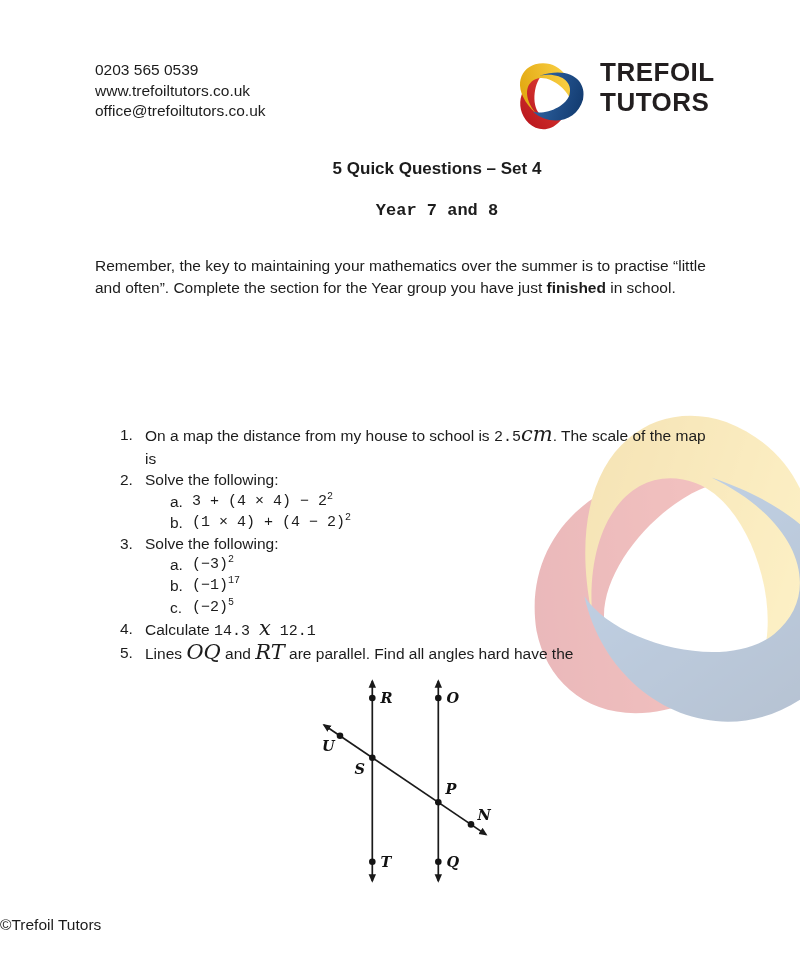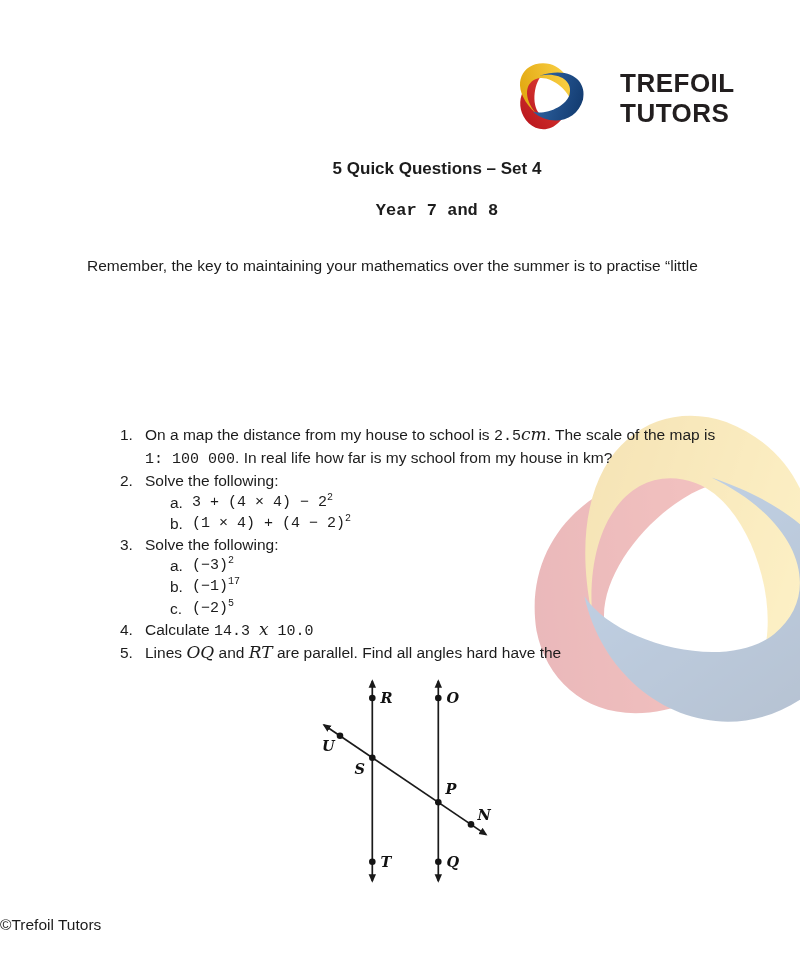--- a/index.html
+++ b/index.html
@@ -10,42 +10,42 @@
   
   .watermark {
     position:absolute; left:483px; top:348px; width:438px; height:438px;
     opacity:0.3; transform:rotate(36deg); pointer-events:none;
   }
   
   .contact { position:absolute; left:95px; top:60px; font-size:15.5px; line-height:20.5px; }
   .logo { position:absolute; left:503px; top:46px; width:270px; height:95px; }
   .logo-mark { position:absolute; left:0; top:0; }
   .logo-text {
-    position:absolute; left:97px; top:22px; font-size:26px; font-weight:bold;
-    line-height:30px; letter-spacing:0.5px; color:#221e1f;margin-left:20px;
+    position:absolute; left:97px; top:11px; font-size:26px; font-weight:bold;
+    line-height:30px; letter-spacing:0.5px; color:#221e1f;
   }
   
   .title-main, .title-sub {
     position:absolute; left:0; width:100%; text-align:center;
     font-weight:bold; font-size:17px;margin-left:37px;
   }
   .title-main { top:159px; }
   .title-sub  { top:201px;font-family:Liberation Mono, monospace; }
   
-  .intro { position:absolute; left:87px; top:255px; width:645px; font-size:15.5px; line-height:21.5px; }
+  .intro { position:absolute; left:95px; top:255px; width:645px; font-size:15.5px; line-height:21.5px; }
   .intro .para { margin-bottom:9px; }
   
   .questions { position:absolute; left:120px; top:424px; width:600px; font-size:15.5px; line-height:21.2px; }
   .qrow { display:flex; }
   .qnum { width:25px; flex:none; }
   .qbody { flex:1; }
   .subrow { display:flex; margin-left:50px; }
   .sletter { width:22px; flex:none; }
   .m  { font-family:Liberation Mono, monospace; font-size:15px; }
-  .mi { font-family:"DejaVu Serif", serif; font-size:17px; font-style:italic; }
+  .mi { font-family:"DejaVu Serif", serif; font-size:21px; font-style:italic; }
   sup { font-size:10px; line-height:0; }
   
   .diagram { position:absolute; left:310px; top:670px; }
   .diagram line { stroke:#1a1a1a; stroke-width:1.7; }
   .diagram circle { fill:#141414; }
   .diagram text {
     font-family:"DejaVu Serif", serif; font-weight:bold; font-style:italic;
     font-size:14.5px; fill:#111;
   }
   
@@ -76,47 +76,52 @@
     </g>
   </defs>
 </svg>
 
 <div class="page">
 
   <svg class="watermark" viewBox="0 0 100 100">
     <use href="#trefoil-mark"></use>
   </svg>
 
+  <div class="contact">
+    <div>0203 565 0539</div>
+    <div>www.trefoiltutors.co.uk</div>
+    <div>office@trefoiltutors.co.uk</div>
+  </div>
 
   <div class="logo">
     <svg class="logo-mark" viewBox="0 0 100 100" width="92" height="92">
       <use href="#trefoil-mark"></use>
     </svg>
     <div class="logo-text">
       <div>TREFOIL</div>
       <div>TUTORS</div>
     </div>
   </div>
 
   <div class="title-main">5 Quick Questions – Set 4</div>
   <div class="title-sub">Year 7 and 8</div>
 
   <div class="intro">
     <div class="para">
       <div>Remember, the key to maintaining your mathematics over the summer is to practise “little</div>
+      <div><span>and often”. Complete the section for the Year group you have just </span><b>finished</b><span> in school.</span></div>
     </div>
   </div>
 
   <div class="questions">
 
     <div class="qrow">
       <span class="qnum">1.</span>
       <div class="qbody">
         <div><span>On a map the distance from my house to school is </span><span class="m">2.5</span><span class="mi">cm</span><span>. The scale of the map is</span></div>
-        <div><span class="m">1: 100 000</span><span>. In real life how far is my school from my house in km?</span></div>
       </div>
     </div>
 
     <div class="qrow">
       <span class="qnum">2.</span>
       <div class="qbody">Solve the following:</div>
     </div>
     <div class="subrow">
       <span class="sletter">a.</span>
       <span class="m"><span>3 + (4 × 4) − 2</span><sup>2</sup></span>
@@ -138,21 +143,21 @@
       <span class="sletter">b.</span>
       <span class="m"><span>(−1)</span><sup>17</sup></span>
     </div>
     <div class="subrow">
       <span class="sletter">c.</span>
       <span class="m"><span>(−2)</span><sup>5</sup></span>
     </div>
 
     <div class="qrow">
       <span class="qnum">4.</span>
-      <div class="qbody"><span>Calculate </span><span class="m">14.3 </span><span class="mi">x</span><span class="m"> 10.0</span></div>
+      <div class="qbody"><span>Calculate </span><span class="m">14.3 </span><span class="mi">x</span><span class="m"> 12.1</span></div>
     </div>
 
     <div class="qrow">
       <span class="qnum">5.</span>
       <div class="qbody"><span>Lines </span><span class="mi">OQ</span><span> and </span><span class="mi">RT</span><span> are parallel. Find all angles hard have the</span></div>
     </div>
 
   </div>
 
   <svg class="diagram" viewBox="0 0 190 220" width="190" height="220">

